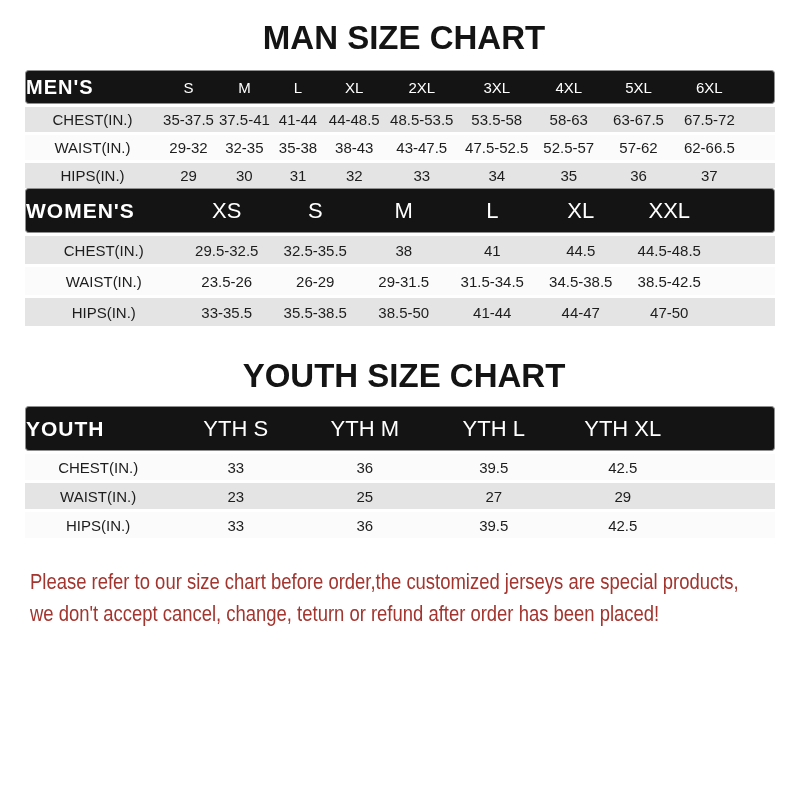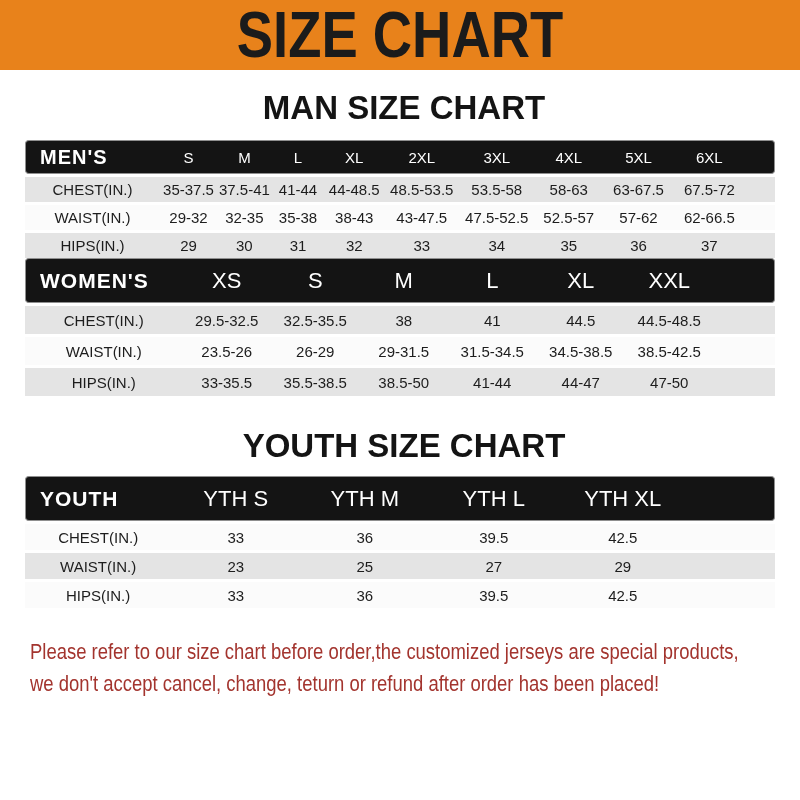--- a/index.html
+++ b/index.html
@@ -69,21 +69,20 @@
     background: var(--header-bar-bg, #141414);
     color: var(--header-bar-text, #FFFFFF);
     border-top: 1px solid #8f8f8f;
     border-bottom: 1px solid #8f8f8f;
     font-weight: normal;
   }
   table.size-table th:first-child {
     border-left: 1px solid #8f8f8f;
     border-radius: 4px 0 0 4px;
     text-align: left;
-    padding-left: 14px;
     font-weight: bold;
   }
   table.size-table th:last-child {
     border-right: 1px solid #8f8f8f;
     border-radius: 0 4px 4px 0;
   }
   .tbl-men th   { height: 32px; font-size: 15px; }
   .tbl-men th:first-child { font-size: 20px; letter-spacing: 1px; }
   .tbl-women th, .tbl-youth th { height: 43px; font-size: 22px; }
   .tbl-women th:first-child, .tbl-youth th:first-child { font-size: 21px; letter-spacing: 1px; }
@@ -112,23 +111,20 @@
     line-height: 32px;
     color: var(--disclaimer-text, #A3342E);
     white-space: nowrap;
   }
 </style>
 </head>
 <body>
 
 <div class="page">
 
-  <header class="banner">
-    <span class="banner-title">SIZE CHART</span>
-  </header>
 
   <main id="sections">
       <section class="chart-section sec-0">
         <h2 class="section-heading">MAN SIZE CHART</h2>
         <table class="size-table tbl-men">
           <colgroup>
             <col style="width: 18%;">
             <col style="width: 7.6%;">
             <col style="width: 7.3%;">
             <col style="width: 7%;">

